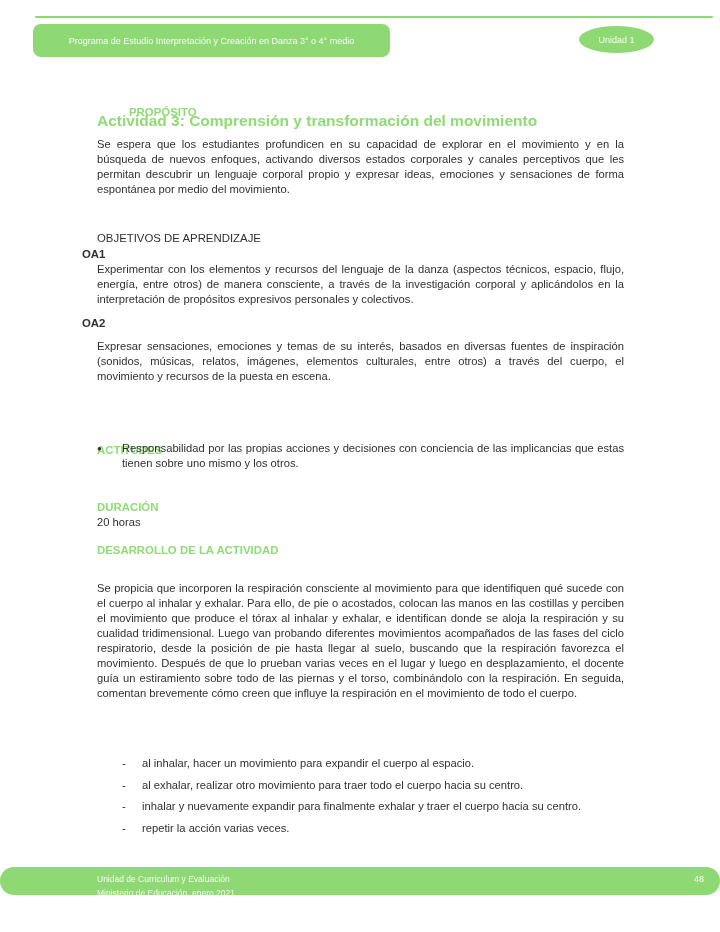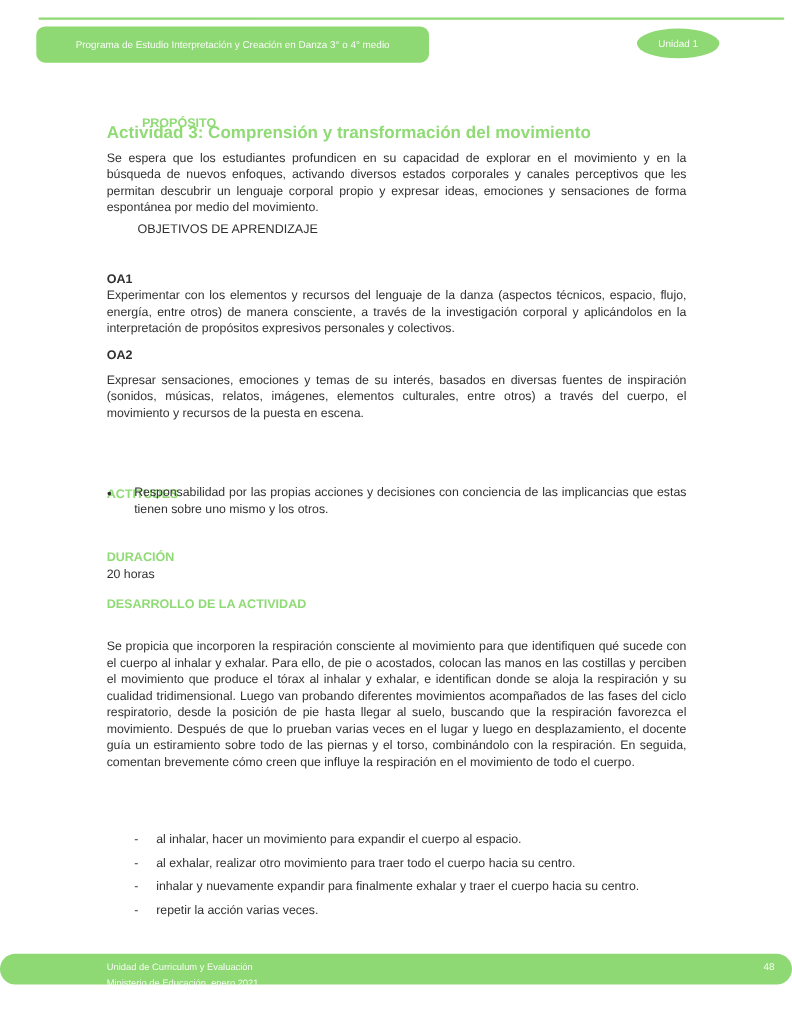--- a/index.html
+++ b/index.html
@@ -47,21 +47,21 @@
     left:97px;width:527px;
     color:var(--heading-green);
     font-size:11.4px;font-weight:bold;
   }
   .sec-h-black{
     left:97px;width:527px;
     color:var(--text);
     font-size:11.4px;font-weight:normal;
   }
   .oa-label{
-    left:97px;width:527px;
+    left:82px;width:527px;
     color:var(--text);
     font-size:11.4px;font-weight:bold;
   }
   .body-p{
     left:97px;width:527px;
     color:var(--text);
     font-size:11.2px;line-height:15px;
     text-align:justify;
   }
   .body-plain{
@@ -114,21 +114,21 @@
 
   <div class="abs unit-oval">
     <span>Unidad 1</span>
   </div>
 
   <div class="abs doc-title" style="top:84px;">Actividad 3: Comprensión y transformación del movimiento</div>
 
   <div class="abs sec-h" style="top:106px;margin-left:32px;">PROPÓSITO</div>
   <div class="abs body-p" style="top:137px;">Se espera que los estudiantes profundicen en su capacidad de explorar en el movimiento y en la búsqueda de nuevos enfoques, activando diversos estados corporales y canales perceptivos que les permitan descubrir un lenguaje corporal propio y expresar ideas, emociones y sensaciones de forma espontánea por medio del movimiento.</div>
 
-  <div class="abs sec-h-black" style="top:203px;margin-left:28px;">OBJETIVOS DE APRENDIZAJE</div>
+  <div class="abs sec-h-black" style="top:232px;">OBJETIVOS DE APRENDIZAJE</div>
 
   <div class="abs oa-label" style="top:248px;">OA1</div>
   <div class="abs body-p" style="top:262px;">Experimentar con los elementos y recursos del lenguaje de la danza (aspectos técnicos, espacio, flujo, energía, entre otros) de manera consciente, a través de la investigación corporal y aplicándolos en la interpretación de propósitos expresivos personales y colectivos.</div>
 
   <div class="abs oa-label" style="top:317px;">OA2</div>
   <div class="abs body-p" style="top:339px;">Expresar sensaciones, emociones y temas de su interés, basados en diversas fuentes de inspiración (sonidos, músicas, relatos, imágenes, elementos culturales, entre otros) a través del cuerpo, el movimiento y recursos de la puesta en escena.</div>
 
   <div class="abs sec-h" style="top:396px;margin-top:48px;">ACTITUDES</div>
 
   <div class="abs body-p bullet-item" style="top:441px;">

